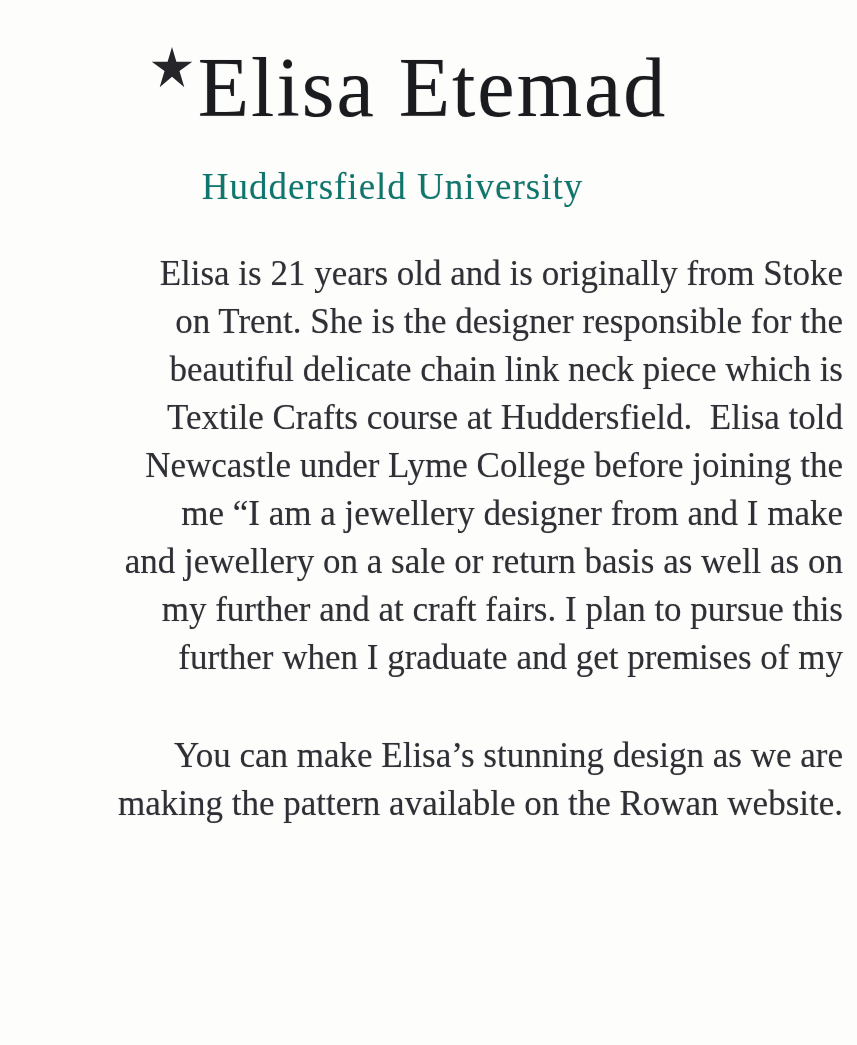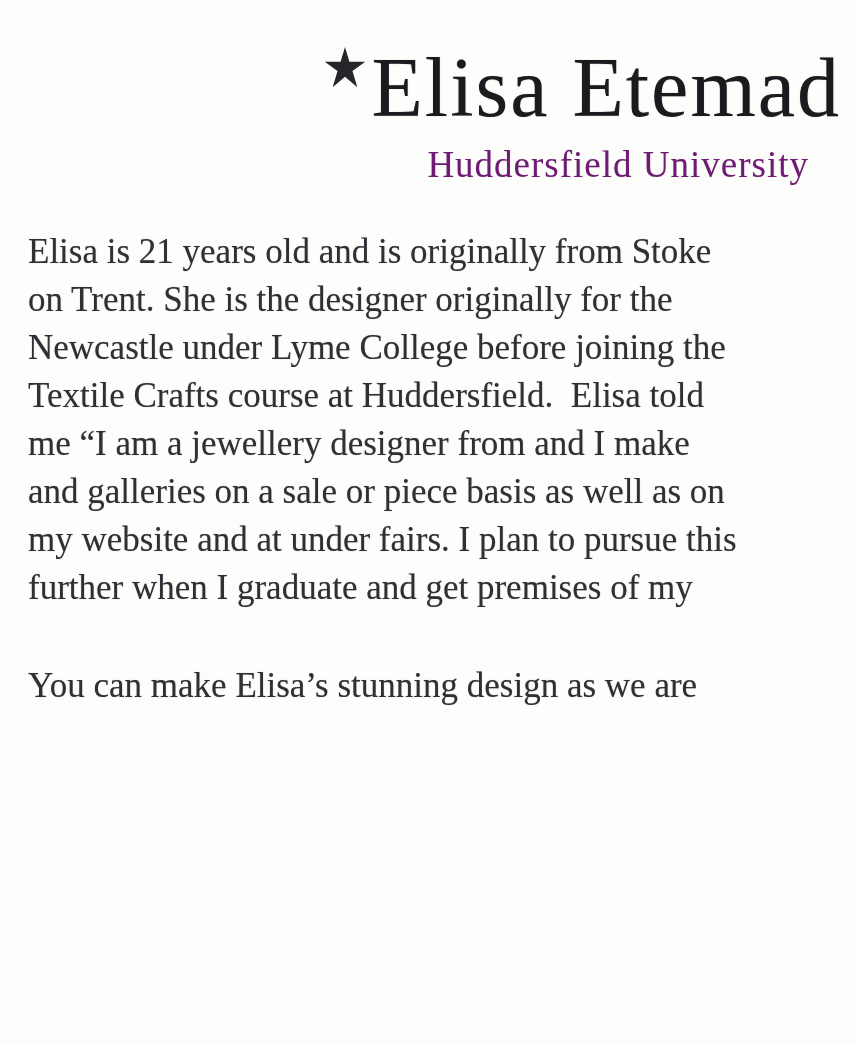--- a/index.html
+++ b/index.html
@@ -15,55 +15,55 @@
     position: relative;
   }
   .page {
     width: 857px;
     height: 1045px;
     box-sizing: border-box;
     padding-top: 14px;
   }
   
   .header {
-    text-align: right;
-    padding-right: 16px;
+    text-align: center;
+    padding-right: 40px;
   }
   .title {
     margin: 0;
     font-size: 84px;
     line-height: 96px;
     font-weight: 400;
     letter-spacing: 2px;
     color: #1a1b1f;
     text-shadow: 0 0 1px rgba(20,20,26,0.35);
     white-space: nowrap;
   }
   .star {
     display: inline-block;
     width: 44px;
     height: 44px;
     vertical-align: 26px;
     margin-right: 4px;
   }
   .subtitle {
-    margin-top: 8px;
+    margin-top: 30px;
     padding-right: 32px;
     font-size: 37px;
     line-height: 42px;
     letter-spacing: 1px;
-    color: #701a75;
+    color: #0f766e;
     text-shadow: 0 0 1px rgba(90,90,95,0.3);
   }
   
   .article {
     margin-top: 42px;
     padding-left: 28px;
     padding-right: 14px;
-    text-align: left;
+    text-align: right;
     color: #2f3035;
     font-size: 35px;
     text-shadow: 0 0 1px rgba(40,40,52,0.38);
   }
   .para .line {
     display: block;
     white-space: pre;
     line-height: 48px;
   }
   .para-2 {
@@ -79,28 +79,30 @@
     <h1 class="title"><span class="star"><svg viewBox="0 0 100 100" width="44" height="44" aria-hidden="true">
             <polygon fill="#26262a" points="50,2 60,36 96,36 67,57 78,94 50,70 22,94 33,57 4,36 40,36"></polygon>
           </svg></span><span>Elisa Etemad</span></h1>
     <div class="subtitle">Huddersfield University</div>
   </header>
 
   <main class="article">
 
     <p class="para para-1">
       <span class="line">Elisa is 21 years old and is originally from Stoke</span>
-      <span class="line">on Trent. She is the designer originally for the</span>
+      <span class="line">on Trent. She is the designer responsible for the</span>
+      <span class="line">beautiful delicate chain link neck piece which is</span>
+      <span class="line">Textile Crafts course at Huddersfield.  Elisa told</span>
       <span class="line">Newcastle under Lyme College before joining the</span>
-      <span class="line">Textile Crafts course at Huddersfield.  Elisa told</span>
       <span class="line">me “I am a jewellery designer from and I make</span>
-      <span class="line">and galleries on a sale or piece basis as well as on</span>
-      <span class="line">my website and at under fairs. I plan to pursue this</span>
+      <span class="line">and jewellery on a sale or return basis as well as on</span>
+      <span class="line">my further and at craft fairs. I plan to pursue this</span>
       <span class="line">further when I graduate and get premises of my</span>
     </p>
 
     <p class="para para-2">
       <span class="line">You can make Elisa’s stunning design as we are</span>
+      <span class="line">making the pattern available on the Rowan website.</span>
     </p>
 
   </main>
 
 </div>
 
 </body></html>

